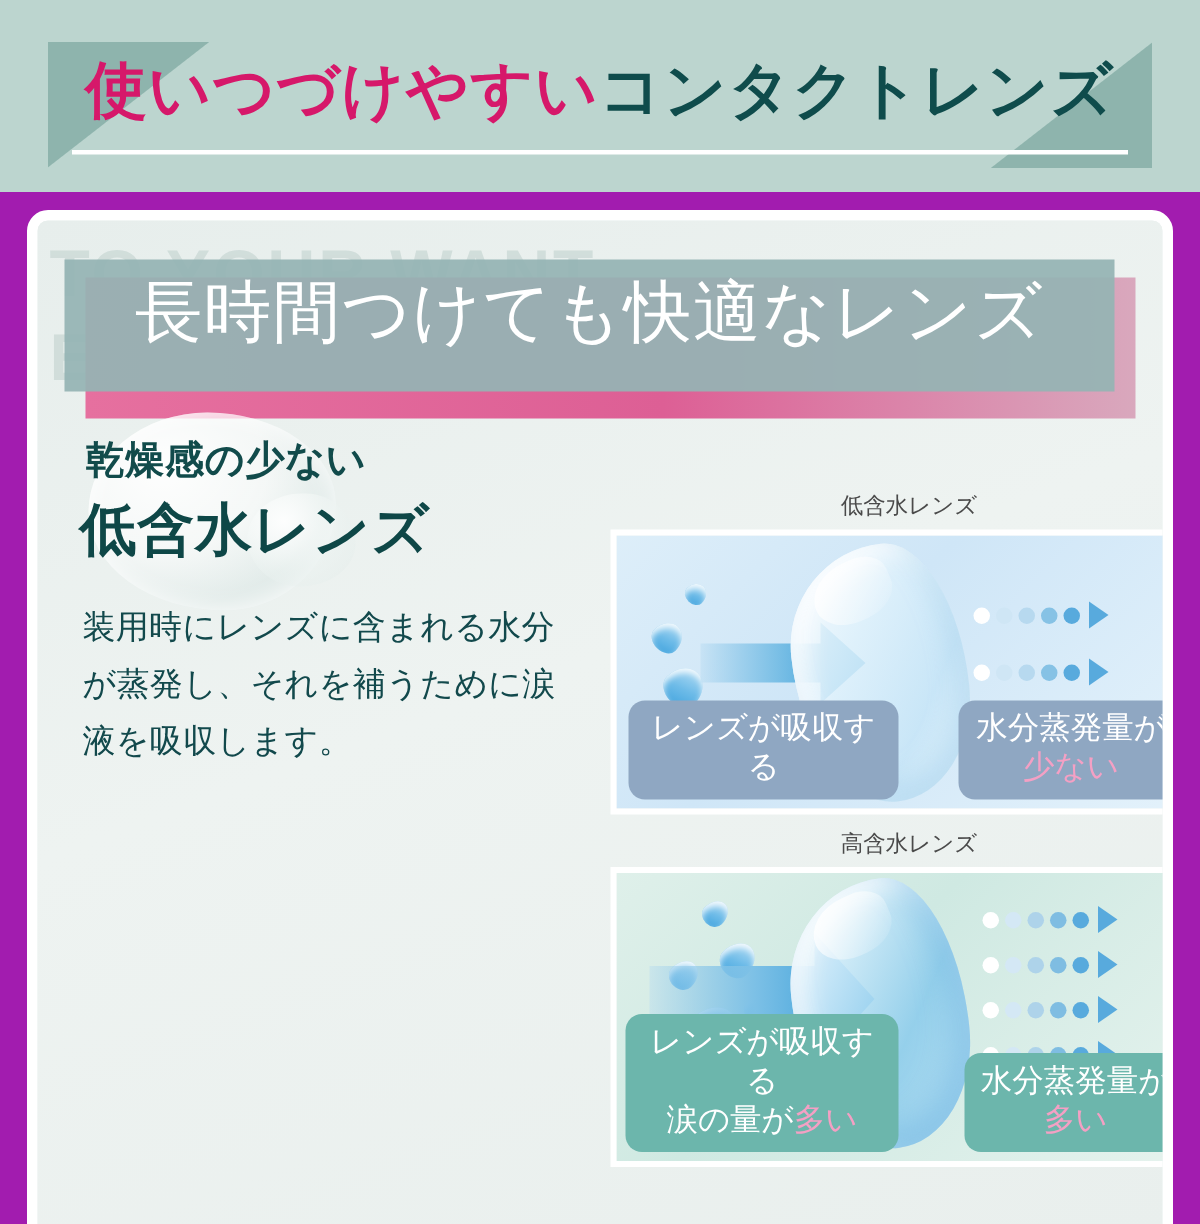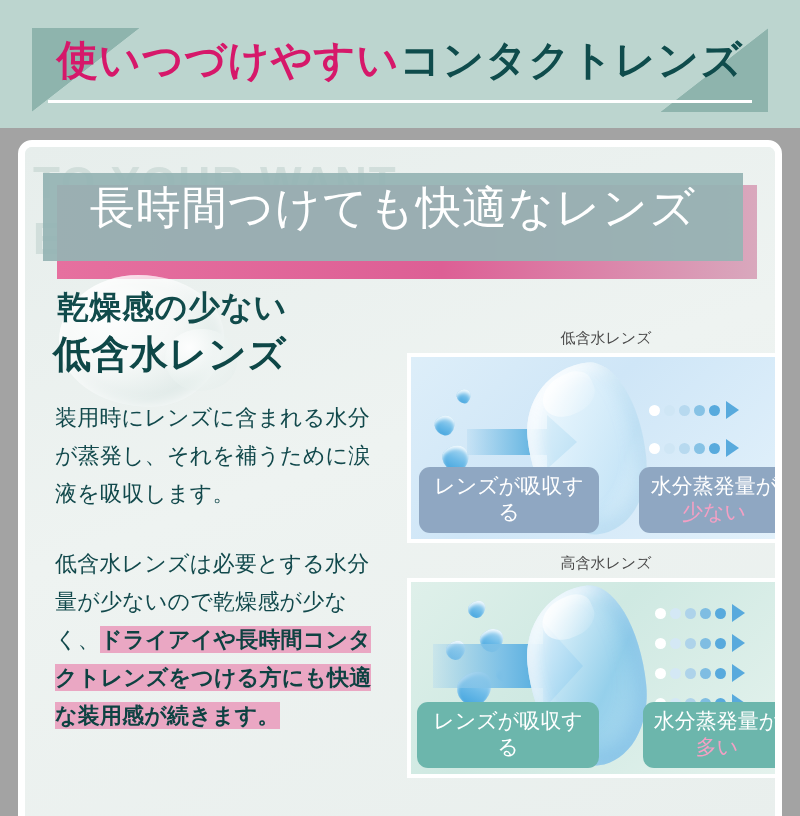--- a/index.html
+++ b/index.html
@@ -2,21 +2,21 @@
 <html lang="ja"><head>
 <meta charset="utf-8">
 <title>使いつづけやすいコンタクトレンズ</title>
 <style>
   html,body{margin:0;padding:0;}
   body{
     width:800px;height:816px;overflow:hidden;
     font-family:"Liberation Serif","DejaVu Serif",serif;
     background:#b9d3cd;
   }
-  .page{position:relative;width:800px;height:816px;overflow:hidden;background:#a3a3a3;}
+  .page{position:relative;width:800px;height:816px;overflow:hidden;background:#a21caf;}
 
   
   .banner{
     position:absolute;left:0;top:0;width:800px;height:128px;
     background:#bcd5cf;overflow:hidden;
   }
   .banner-corner{
     position:absolute;top:28px;height:84px;width:108px;
     background:linear-gradient(to bottom right,#8eb4ad 0%,#8eb4ad 49.5%,rgba(142,180,173,0) 50%);
   }
@@ -86,21 +86,21 @@
     box-shadow:inset 0 0 16px rgba(255,255,255,.9);
   }
   .bubble-deco2{
     position:absolute;left:120px;top:42px;width:72px;height:62px;
     border-radius:50% 46% 52% 48% / 48% 54% 46% 52%;
     background:radial-gradient(ellipse at 34% 30%,rgba(255,255,255,.9) 0%,rgba(236,243,241,.55) 55%,rgba(206,221,219,.2) 100%);
   }
 
   .sub-small{
     position:relative;margin:0 0 2px 12px;
-    color:#114b4b;font-size:32px;line-height:40px;font-weight:bold;letter-spacing:.5px;
+    color:#114b4b;font-size:26px;line-height:40px;font-weight:bold;letter-spacing:.5px;
   }
   .sub-big{
     position:relative;margin:0 0 20px 8px;
     color:#0e4747;font-size:38px;line-height:50px;font-weight:bold;letter-spacing:.5px;
   }
   .para{
     position:relative;margin:0 0 0 10px;width:330px;
     color:#12494c;font-size:22px;line-height:38px;letter-spacing:.2px;
     font-family:"Liberation Serif","DejaVu Serif",serif;
   }
@@ -227,21 +227,20 @@
 
       <div class="left-col">
         <div class="bubble-deco"></div>
         <div class="bubble-deco2"></div>
 
         <div class="sub-small">乾燥感の少ない</div>
         <div class="sub-big">低含水レンズ</div>
 
         <p class="para p1">装用時にレンズに含まれる水分が蒸発し、それを補うために涙液を吸収します。</p>
 
-        <p class="para p2"><span>低含水レンズは必要とする水分量が少ないので乾燥感が少なく、</span><span class="hl">ドライアイや長時間コンタクトレンズをつける方にも快適な装用感が続きます。</span></p>
       </div>
 
       <div class="diagram top">
         <div class="diag-title">低含水レンズ</div>
         <div class="diag-box blue">
 
           <div class="drop" style="left:46px;top:32px;width:14px;height:14px;"></div>
           <div class="drop" style="left:24px;top:58px;width:20px;height:20px;"></div>
           <div class="drop" style="left:32px;top:88px;width:26px;height:26px;"></div>
 
@@ -328,20 +327,21 @@
             <span class="dot" style="background:#ffffff;"></span>
             <span class="dot" style="background:#d4e8f5;"></span>
             <span class="dot" style="background:#aed3ea;"></span>
             <span class="dot" style="background:#7fbde2;"></span>
             <span class="dot" style="background:#58aadd;"></span>
             <span class="tri"></span>
           </div>
 
           <div class="cap green cap-left bot">
             <span class="l1">レンズが吸収する</span>
+            <span class="l2"><span>涙の量が</span><span class="pink">多い</span></span>
           </div>
           <div class="cap green cap-right bot">
             <span class="l1">水分蒸発量が</span>
             <span class="l2 pink">多い</span>
           </div>
         </div>
       </div>
 
     </div>
   </div>

